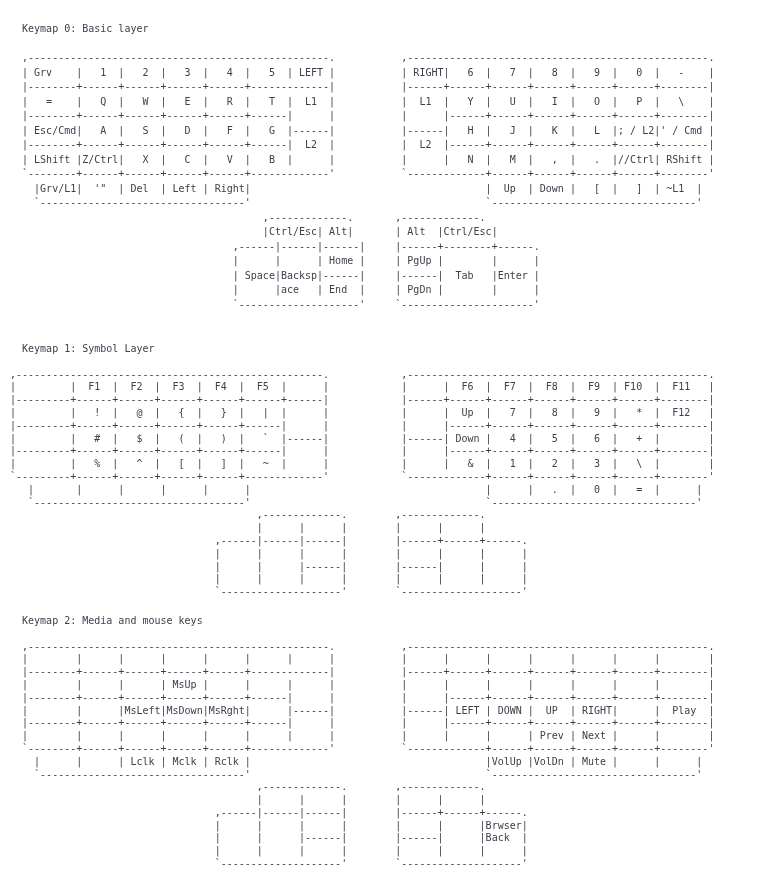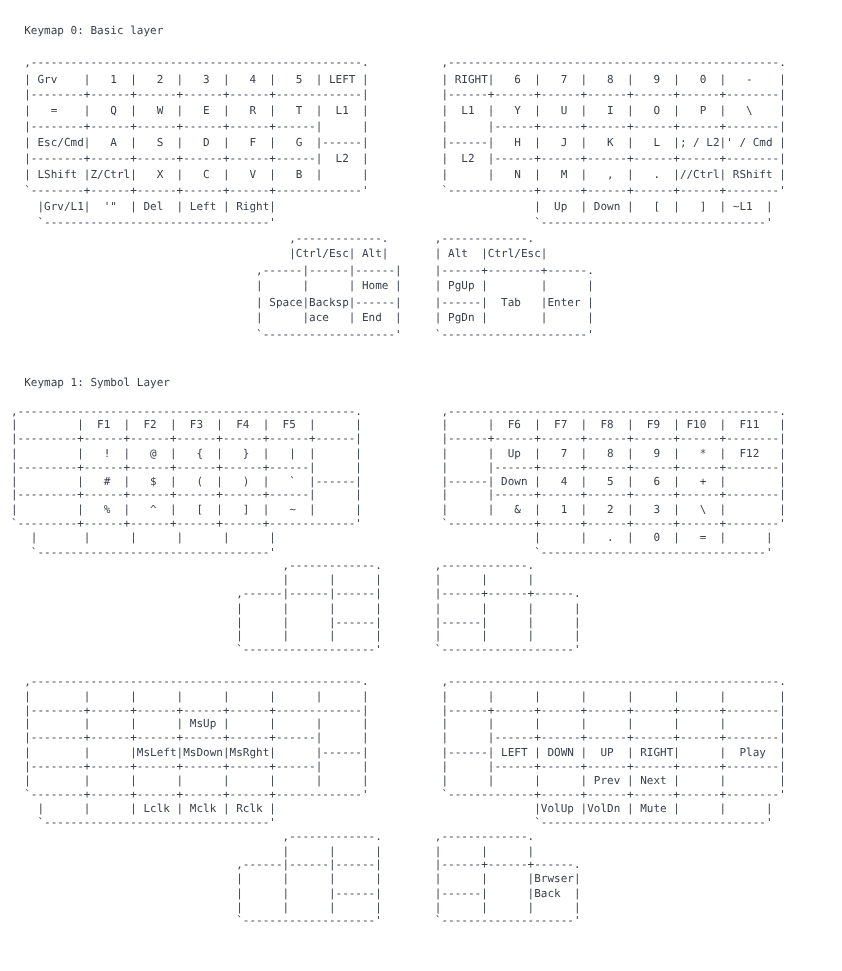--- a/index.html
+++ b/index.html
@@ -63,20 +63,21 @@
                                          ,-------------.        ,-------------.
                                          |      |      |        |      |      |
                                   ,------|------|------|        |------+------+------.
                                   |      |      |      |        |      |      |      |
                                   |      |      |------|        |------|      |      |
                                   |      |      |      |        |      |      |      |
                                   `--------------------'        `--------------------'</pre>
   </section>
 
   <section class="sec s2">
+    <div class="title">Keymap 2: Media and mouse keys</div>
     <pre class="art">  ,--------------------------------------------------.           ,--------------------------------------------------.
   |        |      |      |      |      |      |      |           |      |      |      |      |      |      |        |
   |--------+------+------+------+------+-------------|           |------+------+------+------+------+------+--------|
   |        |      |      | MsUp |      |      |      |           |      |      |      |      |      |      |        |
   |--------+------+------+------+------+------|      |           |      |------+------+------+------+------+--------|
   |        |      |MsLeft|MsDown|MsRght|      |------|           |------| LEFT | DOWN |  UP  | RIGHT|      |  Play  |
   |--------+------+------+------+------+------|      |           |      |------+------+------+------+------+--------|
   |        |      |      |      |      |      |      |           |      |      |      | Prev | Next |      |        |
   `--------+------+------+------+------+-------------'           `-------------+------+------+------+------+--------'
     |      |      | Lclk | Mclk | Rclk |                                       |VolUp |VolDn | Mute |      |      |

